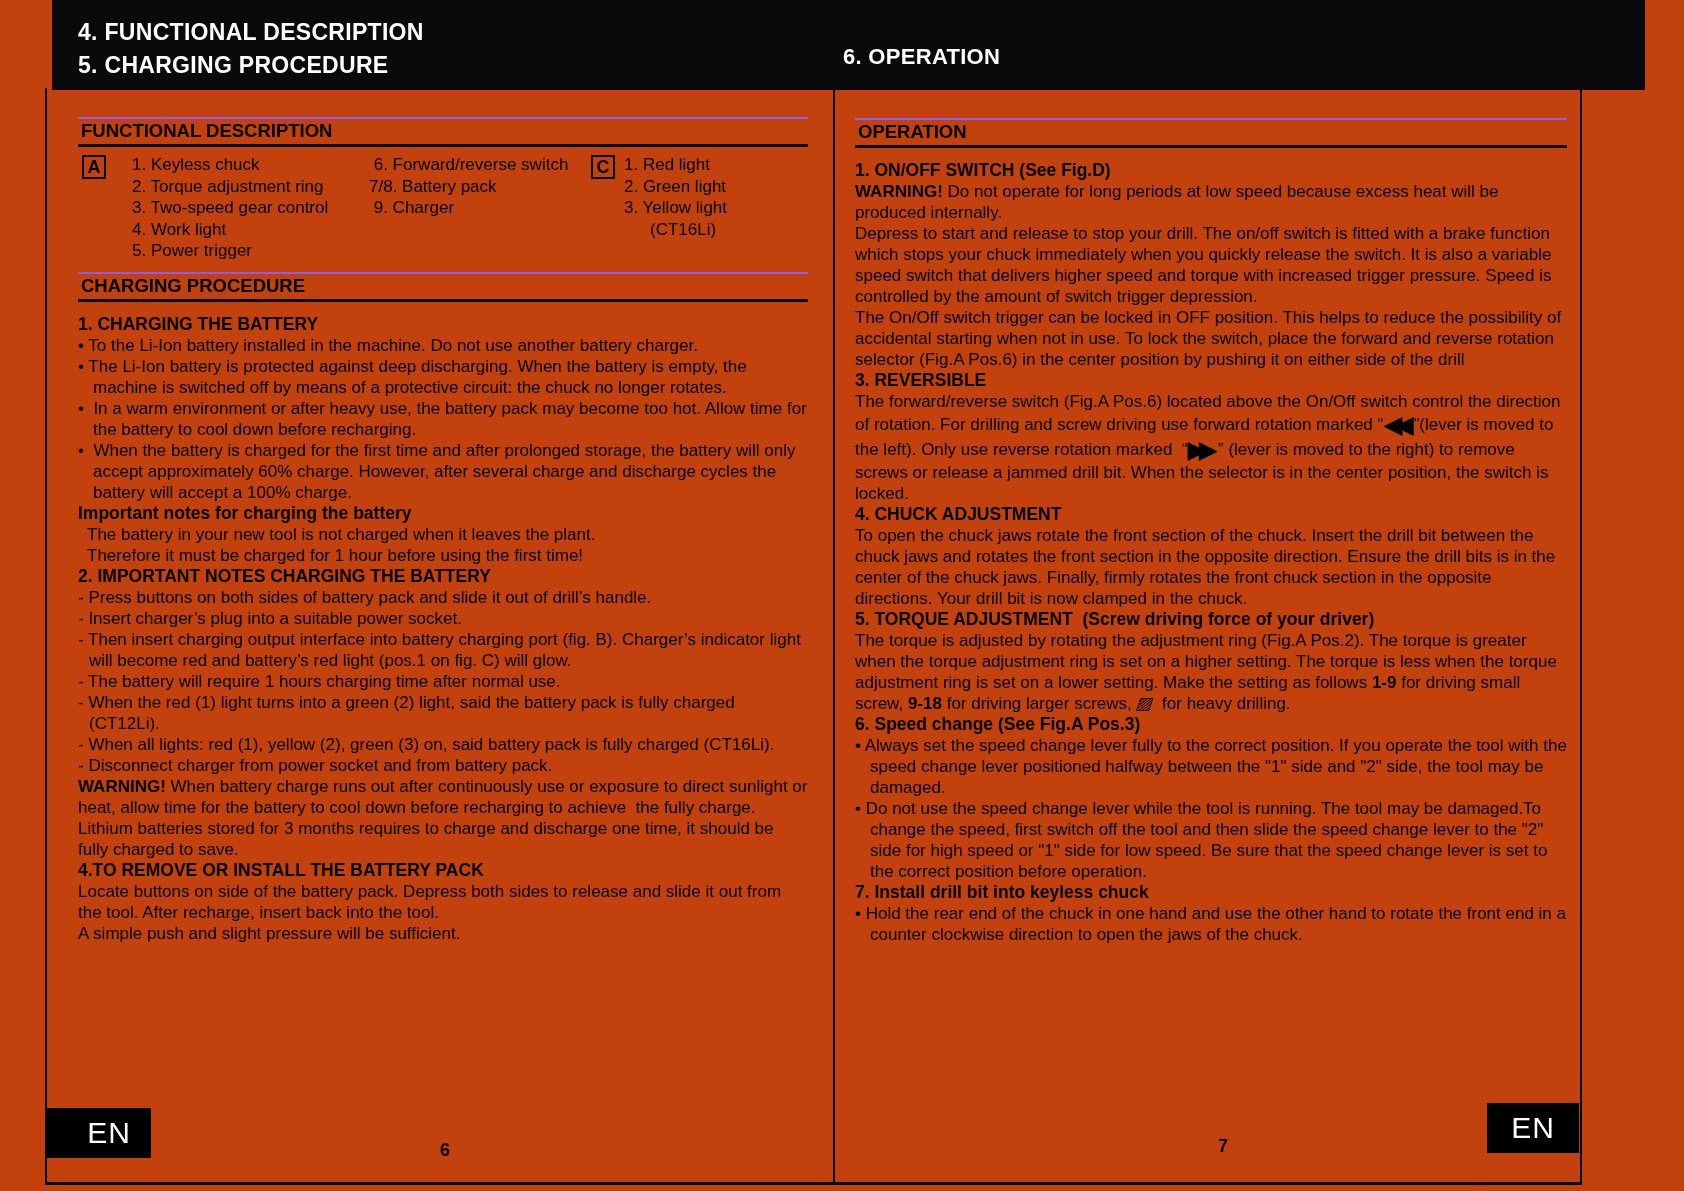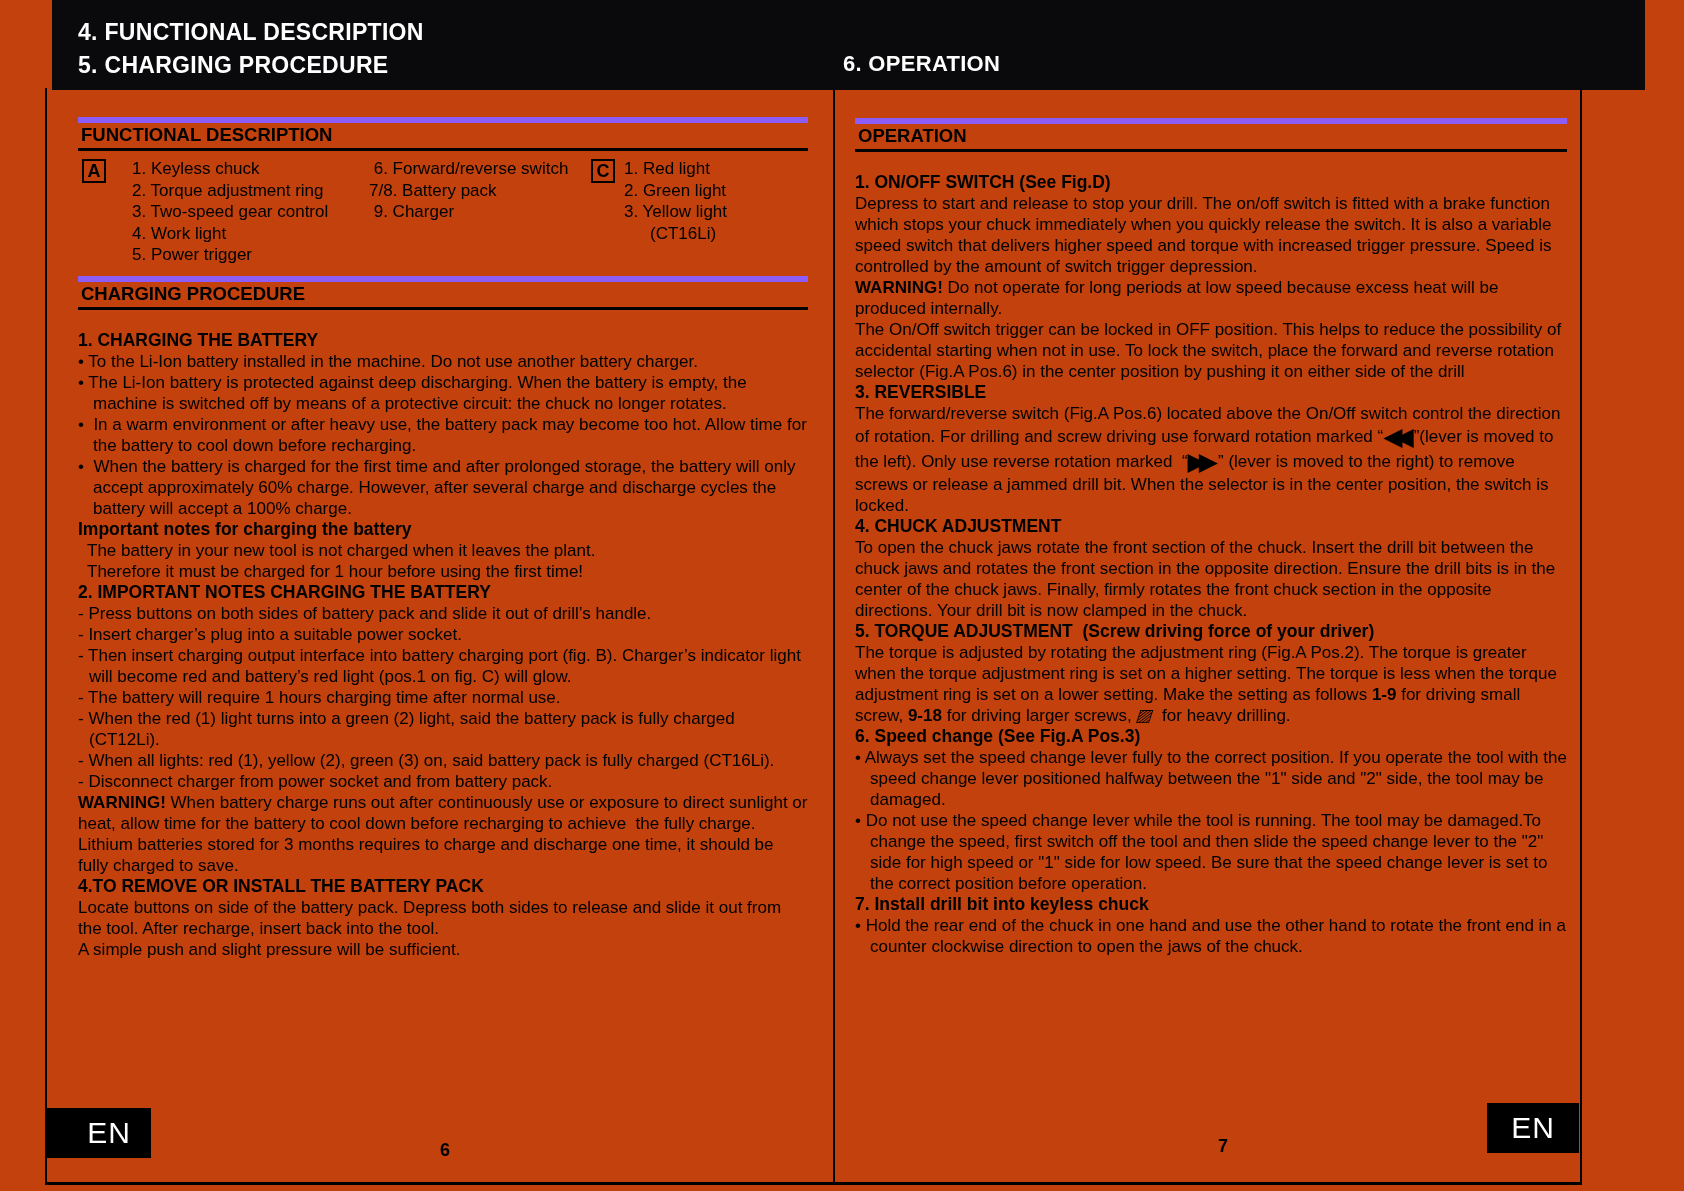--- a/index.html
+++ b/index.html
@@ -2,49 +2,49 @@
 <html><head>
 <meta charset="utf-8">
 <style>
   html,body{margin:0;padding:0;background:#fff;}
   body{width:1684px;height:1191px;font-family:"Liberation Sans",sans-serif;color:#000;}
   .canvas{position:relative;width:1684px;height:1191px;background:#c2410c;overflow:hidden;}
 
   
   .header-bar{position:absolute;left:52px;top:0;width:1593px;height:90px;background:#0a0a0c;color:#fff;}
   .hdr-left{position:absolute;left:26px;top:16px;font-weight:bold;font-size:23px;line-height:33px;letter-spacing:.3px;}
-  .hdr-right{position:absolute;left:791px;top:51px;font-weight:bold;font-size:22px;letter-spacing:.3px;}
+  .hdr-right{position:absolute;left:791px;top:44px;font-weight:bold;font-size:22px;letter-spacing:.3px;}
 
   
   .frame{position:absolute;left:45px;top:88px;width:1537px;height:1097px;border-left:2px solid #000;border-right:2px solid #000;border-bottom:3px solid #000;box-sizing:border-box;}
   .divider{position:absolute;left:833px;top:90px;width:2px;height:1095px;background:#000;}
 
   
   .col{position:absolute;top:90px;}
   .col.left{left:78px;width:730px;}
   .col.right{left:855px;width:712px;}
 
   
-  .sec-title{border-top:6px solid #8b5cf6;border-bottom:3px solid #000;font-weight:bold;font-size:18.5px;line-height:22px;padding:1px 0 2px 3px;}
+  .sec-title{border-top:2px solid #8b5cf6;border-bottom:3px solid #000;font-weight:bold;font-size:18.5px;line-height:22px;padding:1px 0 2px 3px;}
   .mt-fd{margin-top:27px;}
   .mt-cp{margin-top:10px;}
   .mt-op{margin-top:28px;}
 
   
   .legend{display:flex;align-items:flex-start;margin:7px 0 0 4px;font-size:17px;}
   .fig-box{width:24px;height:24px;border:2px solid #000;box-sizing:border-box;font-weight:bold;font-size:18px;line-height:20px;text-align:center;flex:none;margin-top:1px;}
   .legend-col{line-height:21.5px;white-space:pre;}
   .legend-col.c1{width:237px;margin-left:26px;}
   .legend-col.c2{width:222px;}
   .legend-col.c3{margin-left:9px;}
   .legend-col.c3 .legend-item:nth-child(4){padding-left:26px;}
   .fig-box.c-box{margin-left:0;}
 
   
-  .body-text{margin-top:20px;}
+  .body-text{margin-top:12px;}
   .tblock{font-size:17px;line-height:21px;white-space:pre-wrap;}
   .tblock.h{font-weight:bold;font-size:17.5px;}
   .tblock .b{font-weight:bold;}
   .tblock.bullet{padding-left:15px;text-indent:-15px;}
   .tblock.dash{padding-left:11px;text-indent:-11px;}
   .tblock.ind{padding-left:9px;}
 
   
   .seg-icon{line-height:1;}
   .forward-rotation-arrows-icon,.reverse-rotation-arrows-icon{font-size:25px;letter-spacing:-8px;padding-right:8px;vertical-align:-3px;}
@@ -109,22 +109,22 @@
         <div class="tblock h"><span class="b">4.TO REMOVE OR INSTALL THE BATTERY PACK</span></div>
         <div class="tblock p"><span>Locate buttons on side of the battery pack. Depress both sides to release and slide it out from the tool. After recharge, insert back into the tool.</span></div>
         <div class="tblock p"><span>A simple push and slight pressure will be sufficient.</span></div>
       </div>
   </div>
 
   <div class="col right">
     <div class="sec-title mt-op">OPERATION</div>
     <div class="body-text">
         <div class="tblock h"><span class="b">1. ON/OFF SWITCH (See Fig.D)</span></div>
+        <div class="tblock p"><span class="b">WARNING!</span><span> Do not operate for long periods at low speed because excess heat will be produced internally.</span></div>
         <div class="tblock p"><span>Depress to start and release to stop your drill. The on/off switch is fitted with a brake function which stops your chuck immediately when you quickly release the switch. It is also a variable speed switch that delivers higher speed and torque with increased trigger pressure. Speed is controlled by the amount of switch trigger depression.</span></div>
-        <div class="tblock p"><span class="b">WARNING!</span><span> Do not operate for long periods at low speed because excess heat will be produced internally.</span></div>
         <div class="tblock p"><span>The On/Off switch trigger can be locked in OFF position. This helps to reduce the possibility of accidental starting when not in use. To lock the switch, place the forward and reverse rotation selector (Fig.A Pos.6) in the center position by pushing it on either side of the drill</span></div>
         <div class="tblock h"><span class="b">3. REVERSIBLE</span></div>
         <div class="tblock p"><span>The forward/reverse switch (Fig.A Pos.6) located above the On/Off switch control the direction of rotation. For drilling and screw driving use forward rotation marked “</span><span class="seg-icon forward-rotation-arrows-icon">◀◀</span><span>”(lever is moved to the left). Only use reverse rotation marked  “</span><span class="seg-icon reverse-rotation-arrows-icon">▶▶</span><span>” (lever is moved to the right) to remove screws or release a jammed drill bit. When the selector is in the center position, the switch is locked.</span></div>
         <div class="tblock h"><span class="b">4. CHUCK ADJUSTMENT</span></div>
         <div class="tblock p"><span>To open the chuck jaws rotate the front section of the chuck. Insert the drill bit between the chuck jaws and rotates the front section in the opposite direction. Ensure the drill bits is in the center of the chuck jaws. Finally, firmly rotates the front chuck section in the opposite directions. Your drill bit is now clamped in the chuck.</span></div>
         <div class="tblock h"><span class="b">5. TORQUE ADJUSTMENT  (Screw driving force of your driver)</span></div>
         <div class="tblock p"><span>The torque is adjusted by rotating the adjustment ring (Fig.A Pos.2). The torque is greater when the torque adjustment ring is set on a higher setting. The torque is less when the torque adjustment ring is set on a lower setting. Make the setting as follows </span><span class="b">1-9</span><span> for driving small screw, </span><span class="b">9-18</span><span> for driving larger screws, </span><span class="seg-icon drill-bit-icon">▨</span><span>  for heavy drilling.</span></div>
         <div class="tblock h"><span class="b">6. Speed change (See Fig.A Pos.3)</span></div>
         <div class="tblock bullet"><span>• Always set the speed change lever fully to the correct position. If you operate the tool with the speed change lever positioned halfway between the "1" side and "2" side, the tool may be damaged.</span></div>
         <div class="tblock bullet"><span>• Do not use the speed change lever while the tool is running. The tool may be damaged.To change the speed, first switch off the tool and then slide the speed change lever to the "2" side for high speed or "1" side for low speed. Be sure that the speed change lever is set to the correct position before operation.</span></div>

